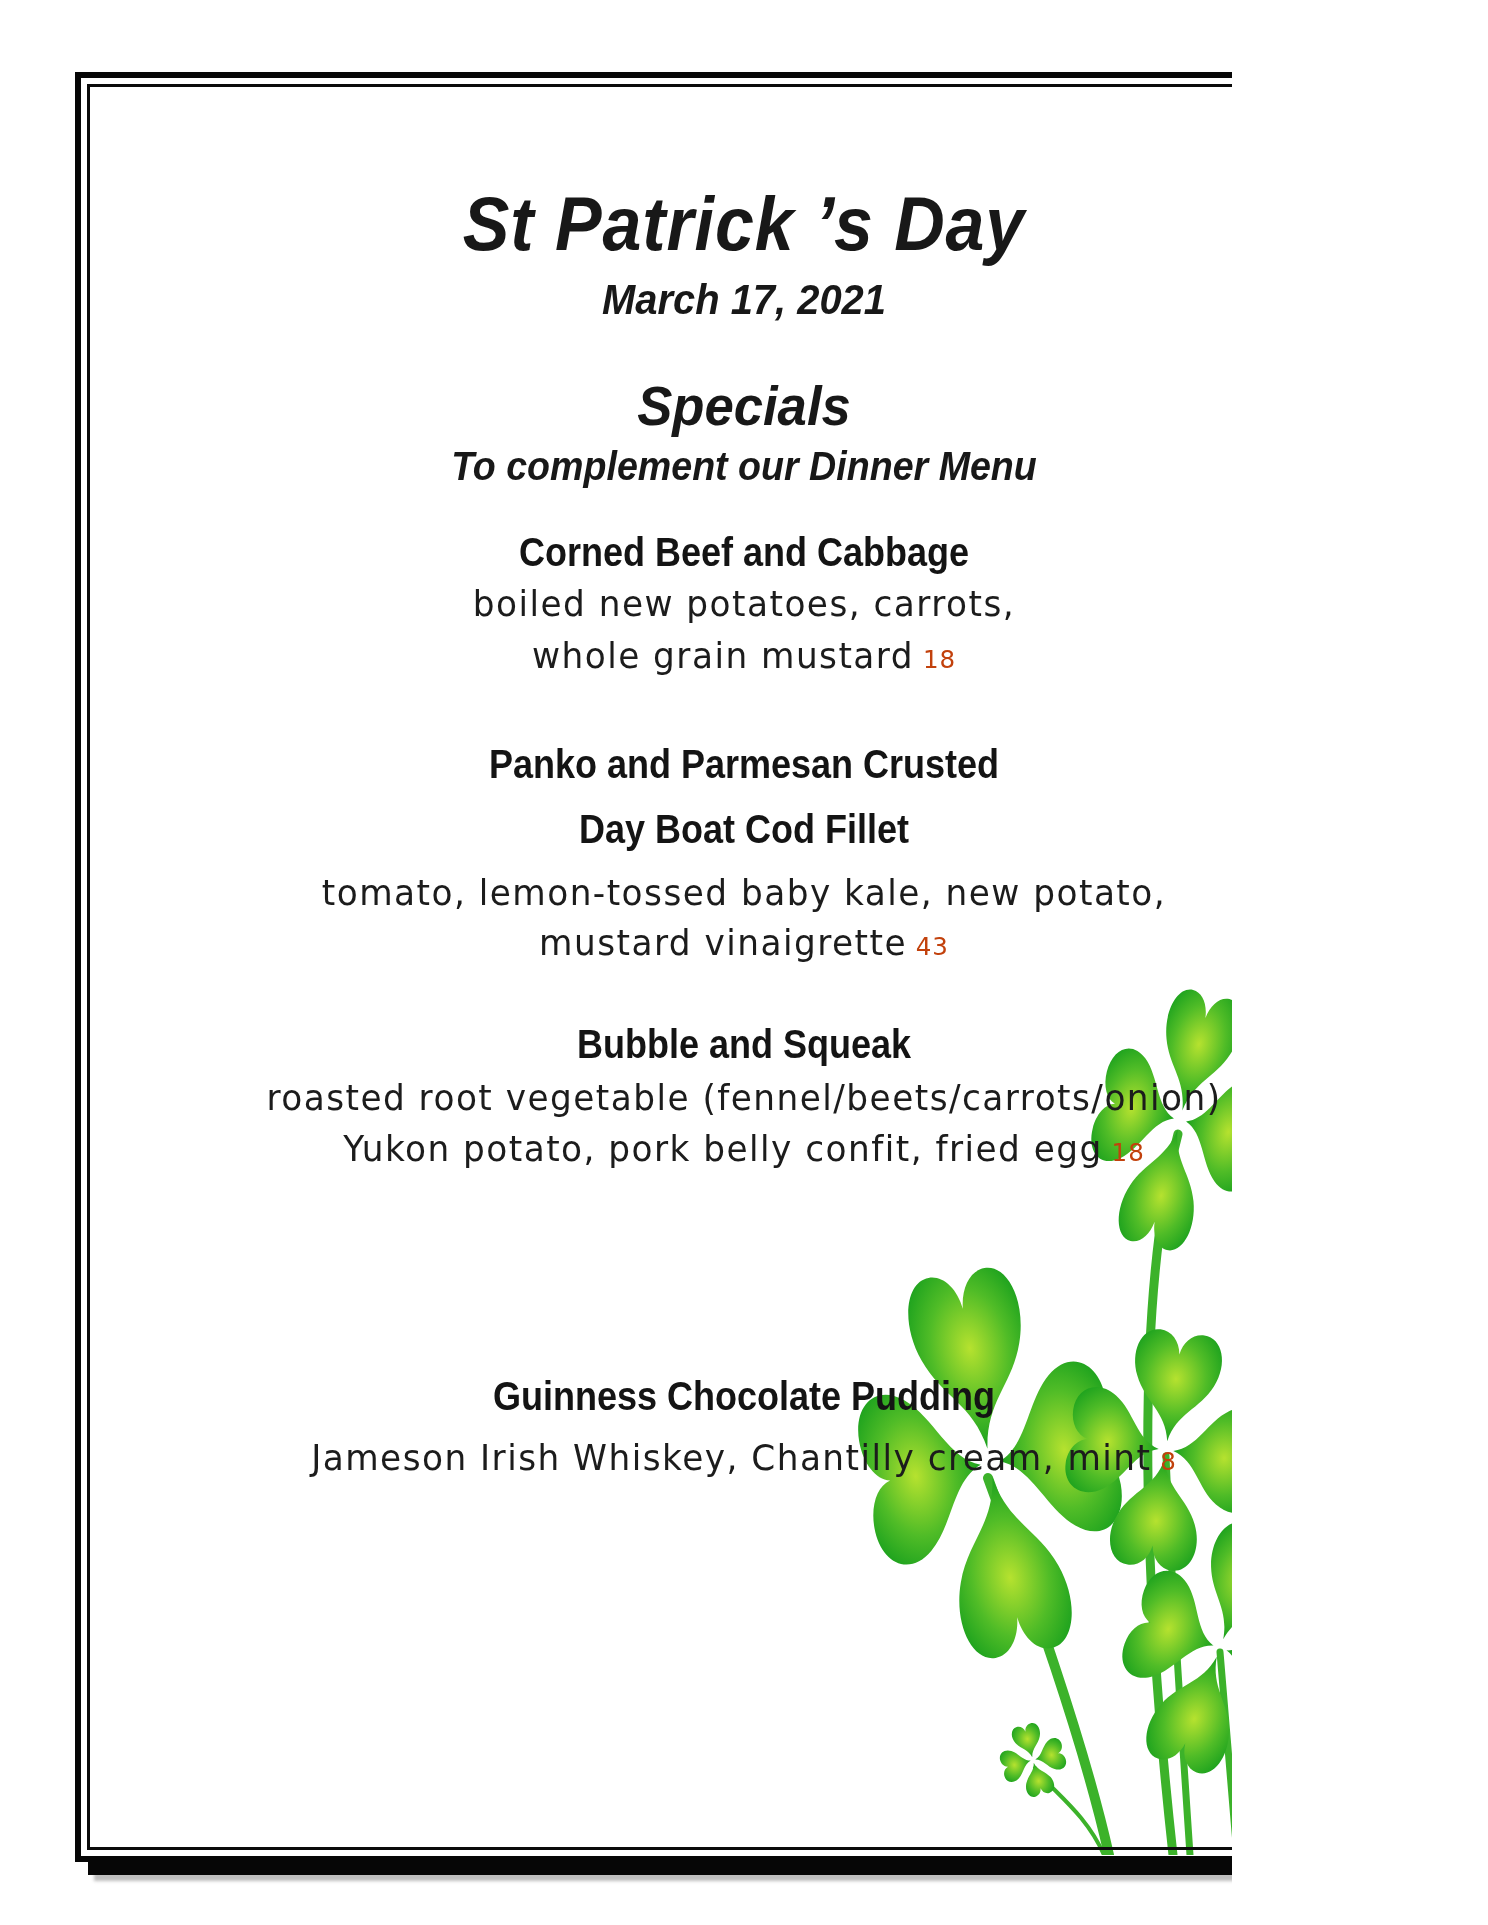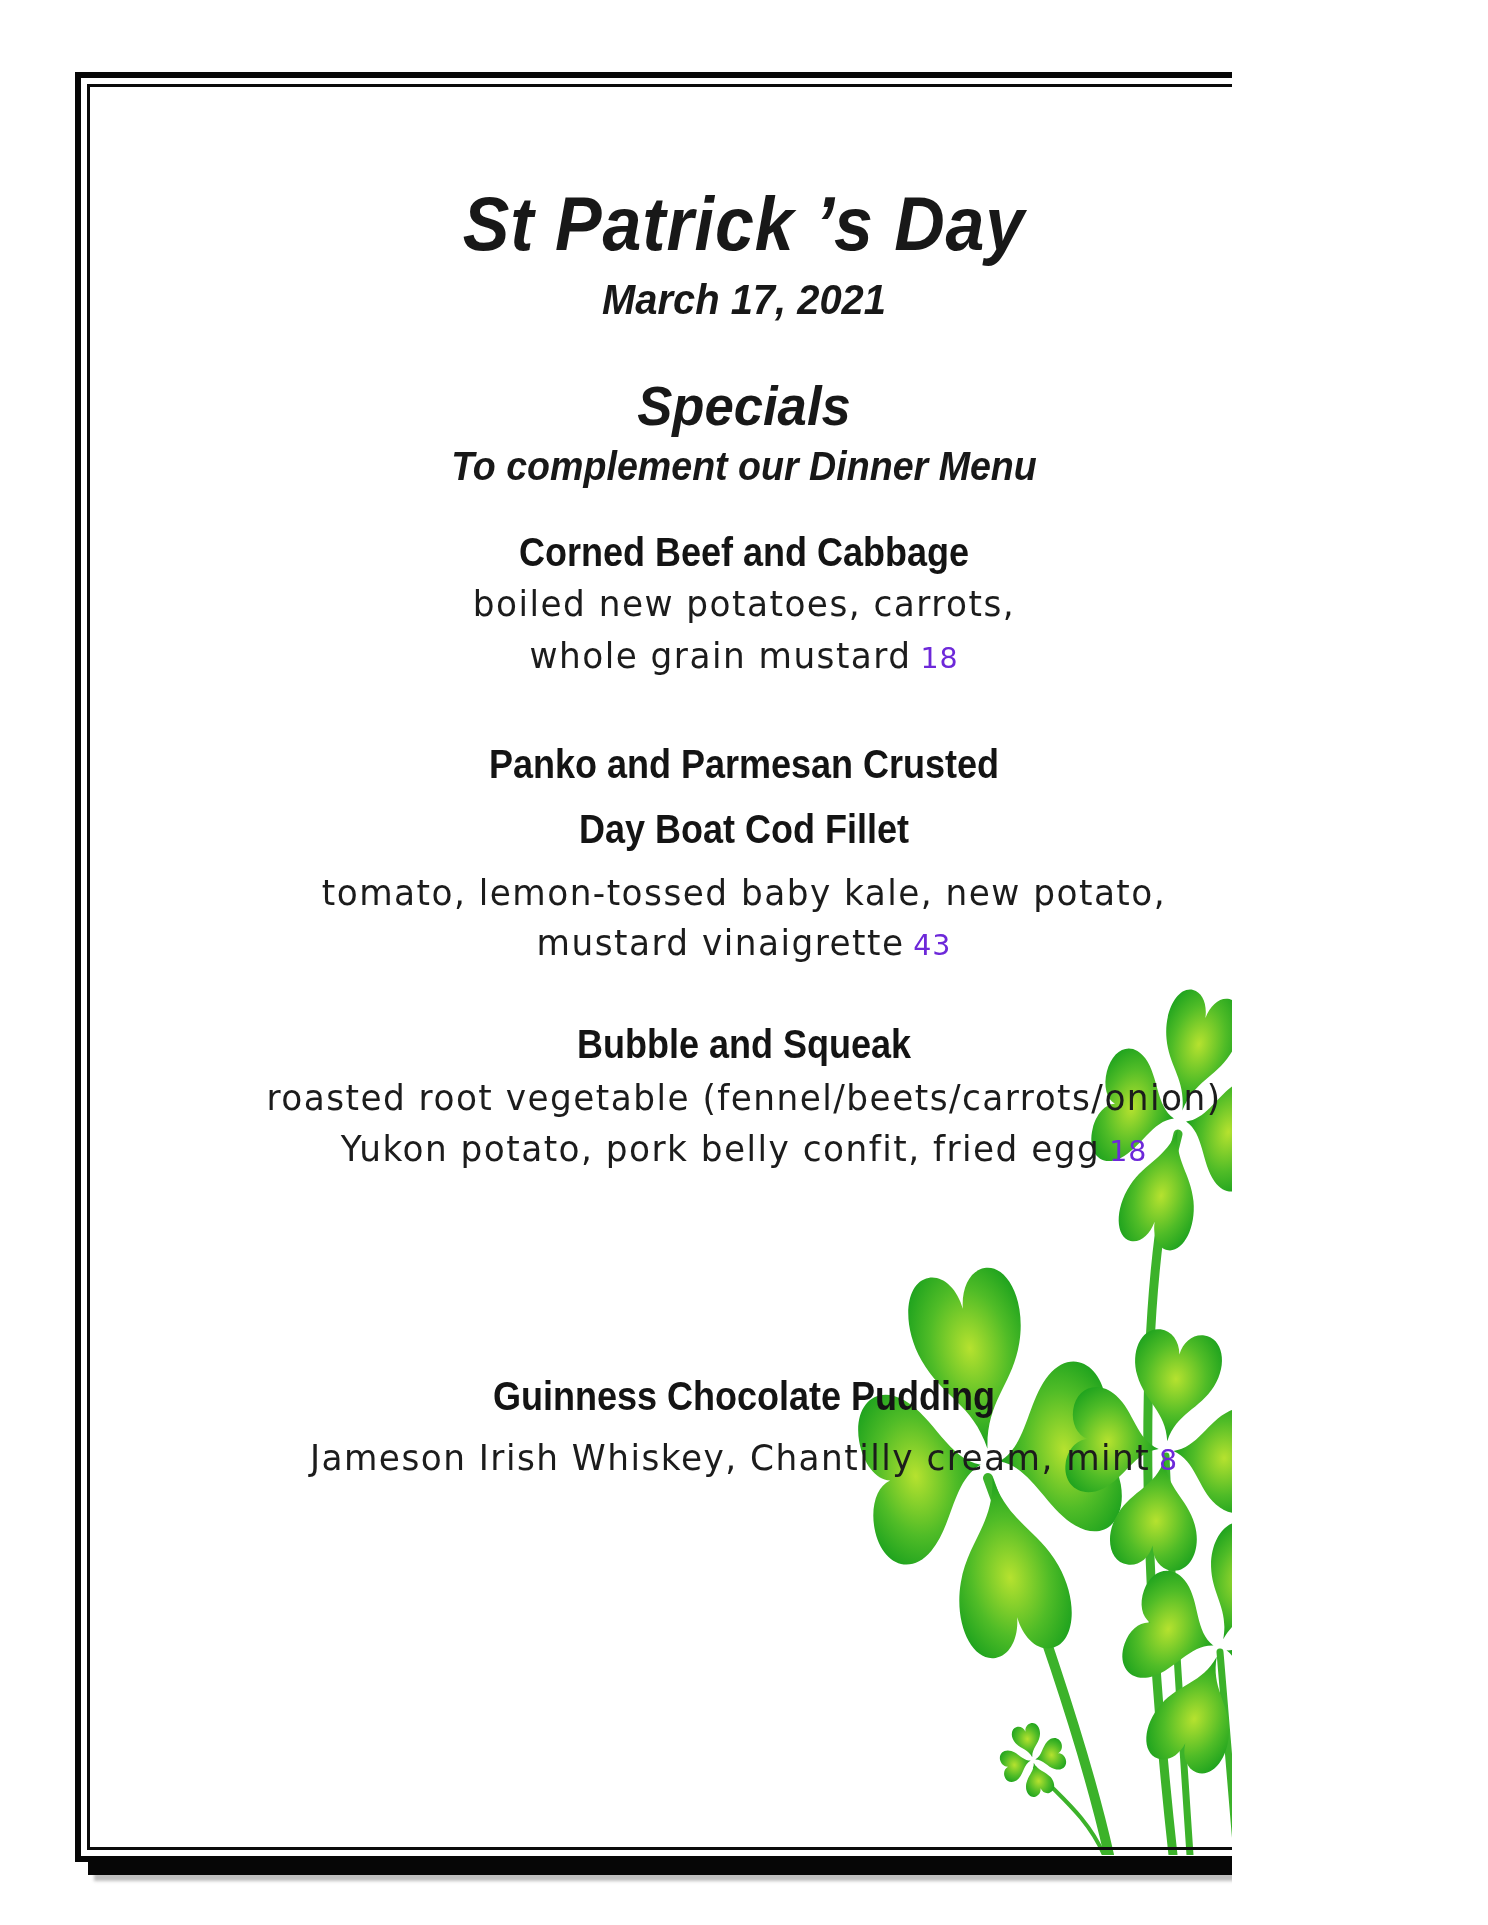--- a/index.html
+++ b/index.html
@@ -20,21 +20,21 @@
   .content{position:absolute;left:0;top:0;width:1488px;height:1925px;z-index:2;}
   .line{position:absolute;left:0;width:100%;text-align:center;white-space:nowrap;
         color:#181818;line-height:1;}
   .title{font-size:76px;font-style:italic;font-weight:700;transform:scaleX(.92);letter-spacing:1px;}
   .date{font-size:42px;font-style:italic;font-weight:600;transform:scaleX(.95);}
   .heading{font-size:56px;font-style:italic;font-weight:700;transform:scaleX(.94);}
   .subheading{font-size:40px;font-style:italic;font-weight:600;transform:scaleX(.94);}
   .item-name{font-size:40px;font-weight:700;transform:scaleX(.90);color:#141414;}
   .desc{font-size:35px;font-family:"DejaVu Sans",sans-serif;font-weight:400;
         letter-spacing:1.5px;color:#1c1c1c;transform:scaleX(.98);}
-  .price{font-size:29px;letter-spacing:1px;margin-left:9px;color:#6d28d9;}
+  .price{font-size:25px;letter-spacing:1px;margin-left:9px;color:#c2410c;}
 </style>
 </head>
 <body>
 
 <div class="page">
 
   <div class="art-clip">
     <svg width="1313" height="1769" viewBox="0 0 1313 1769" xmlns="http://www.w3.org/2000/svg">
       <defs>
         <radialGradient id="leafGrad" gradientUnits="userSpaceOnUse" cx="0" cy="-56" r="60">

